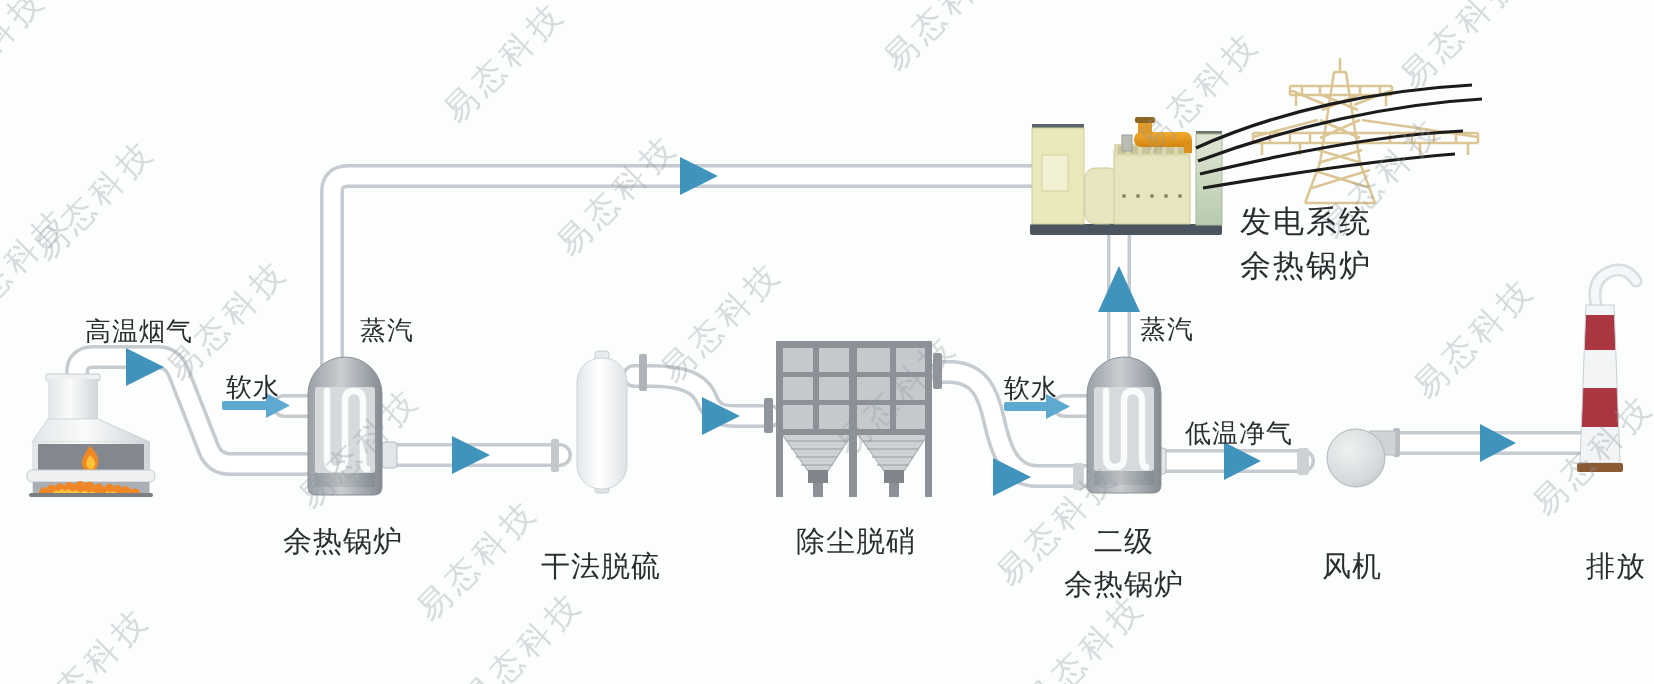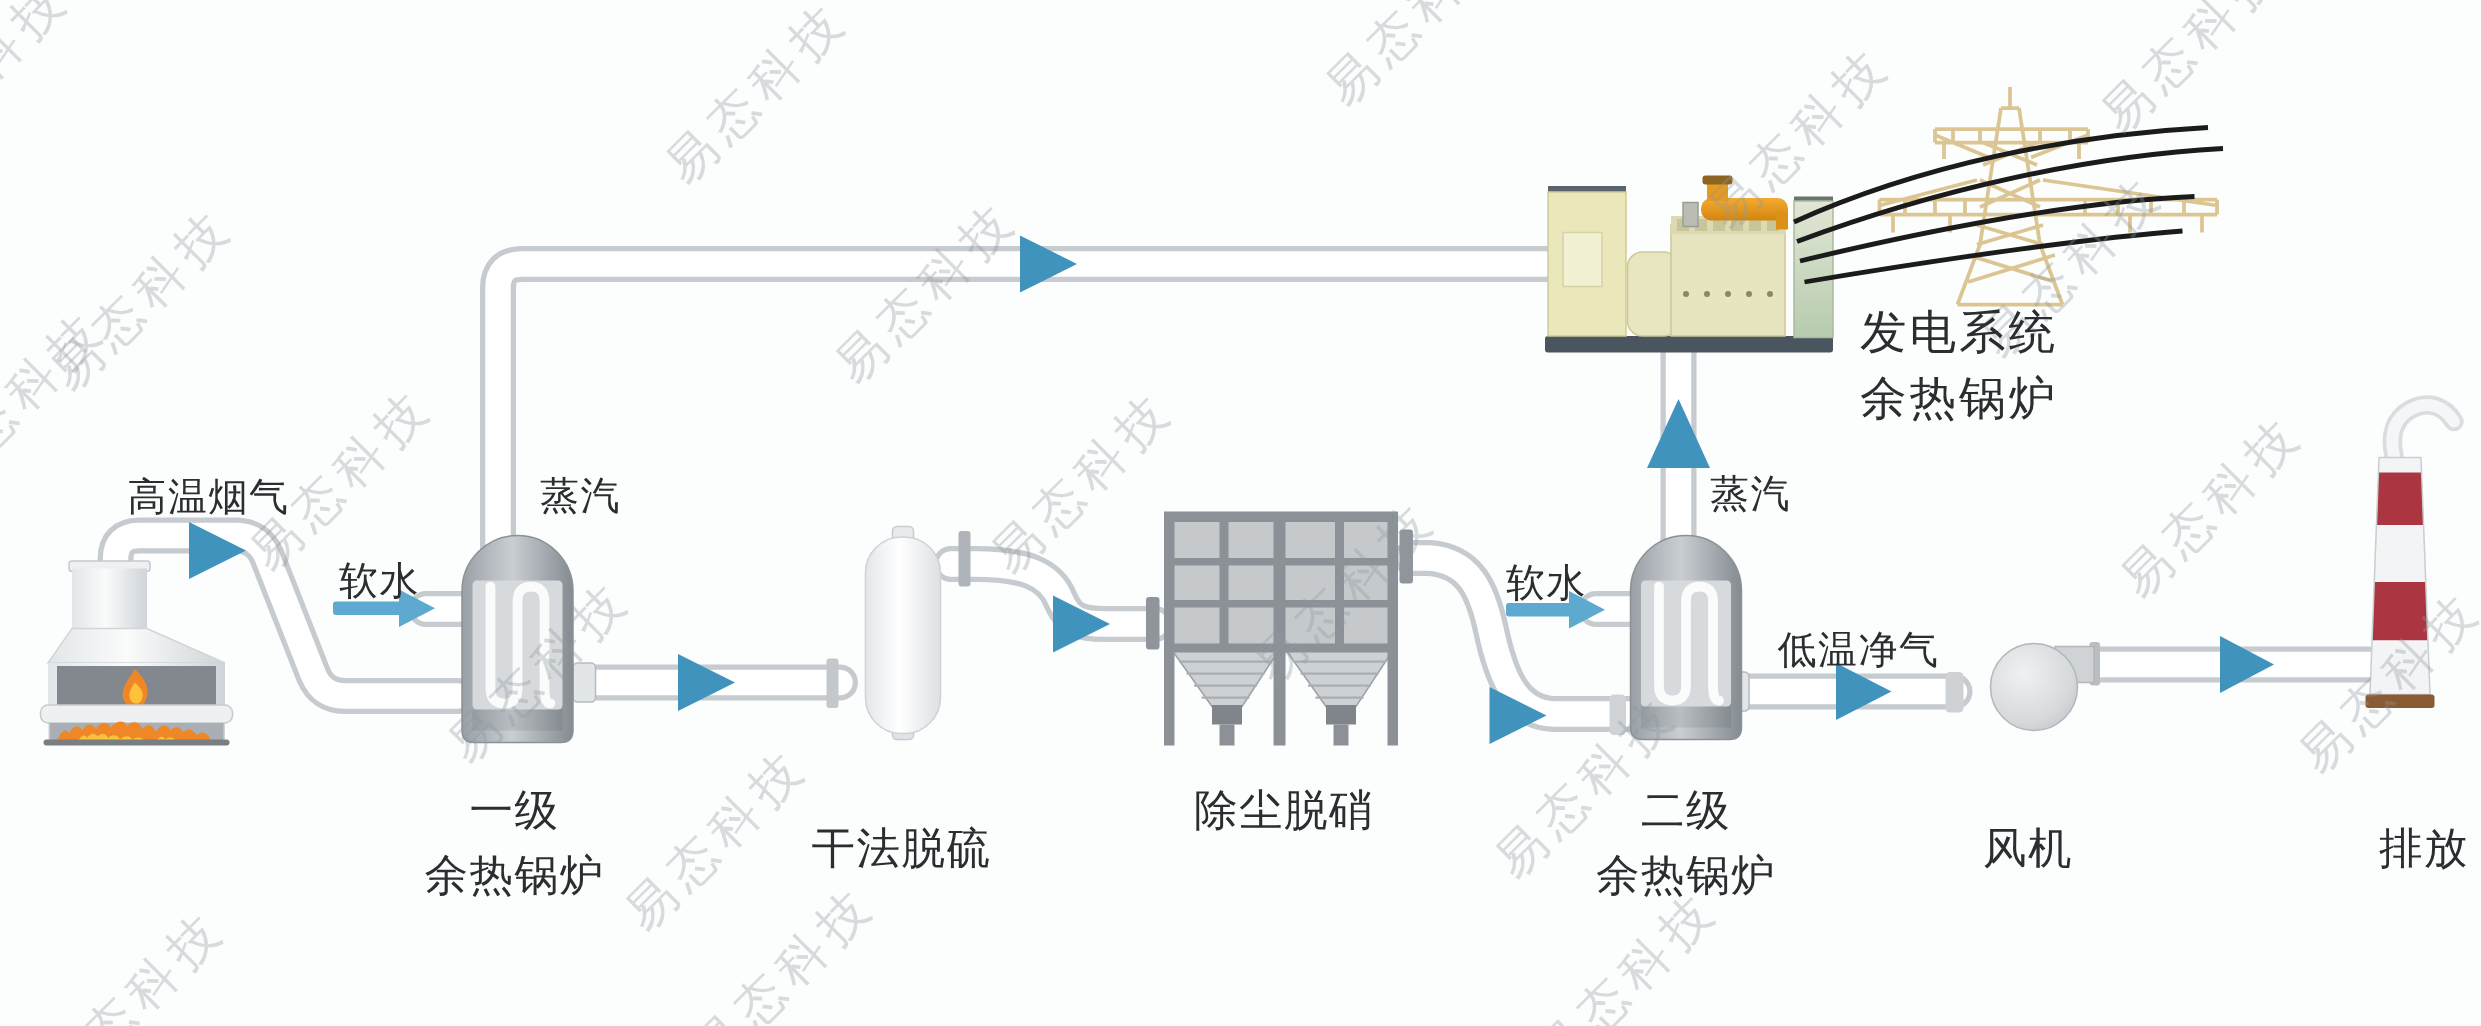--- a/index.html
+++ b/index.html
@@ -259,21 +259,20 @@
   <div class="lbl flow" style="left:1004px;top:371px">软水</div>
   <div class="lbl flow" style="left:1140px;top:312px">蒸汽</div>
   <div class="lbl flow" style="left:1185px;top:416px">低温净气</div>
 
   <div class="lbl gen" style="left:1240px;top:200px">
     <div>发电系统</div>
     <div>余热锅炉</div>
   </div>
 
   <div class="lbl equip" style="left:343px;top:520px">
-    <div>一级</div>
     <div>余热锅炉</div>
   </div>
   <div class="lbl equip" style="left:601px;top:545px">
     <div>干法脱硫</div>
   </div>
   <div class="lbl equip" style="left:856px;top:520px">
     <div>除尘脱硝</div>
   </div>
   <div class="lbl equip" style="left:1124px;top:520px">
     <div>二级</div>

